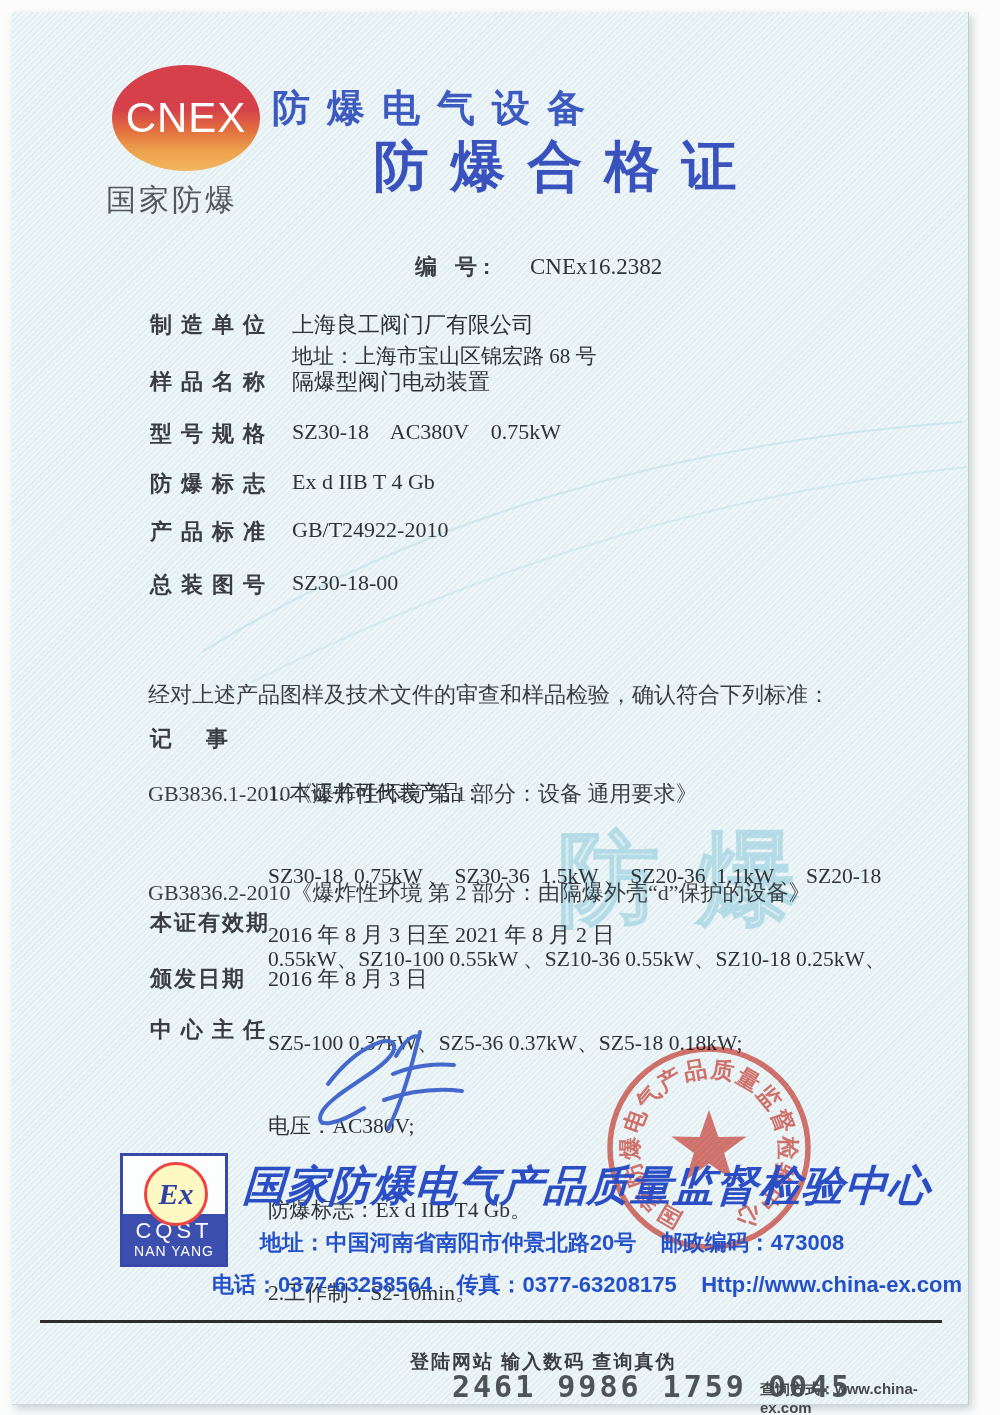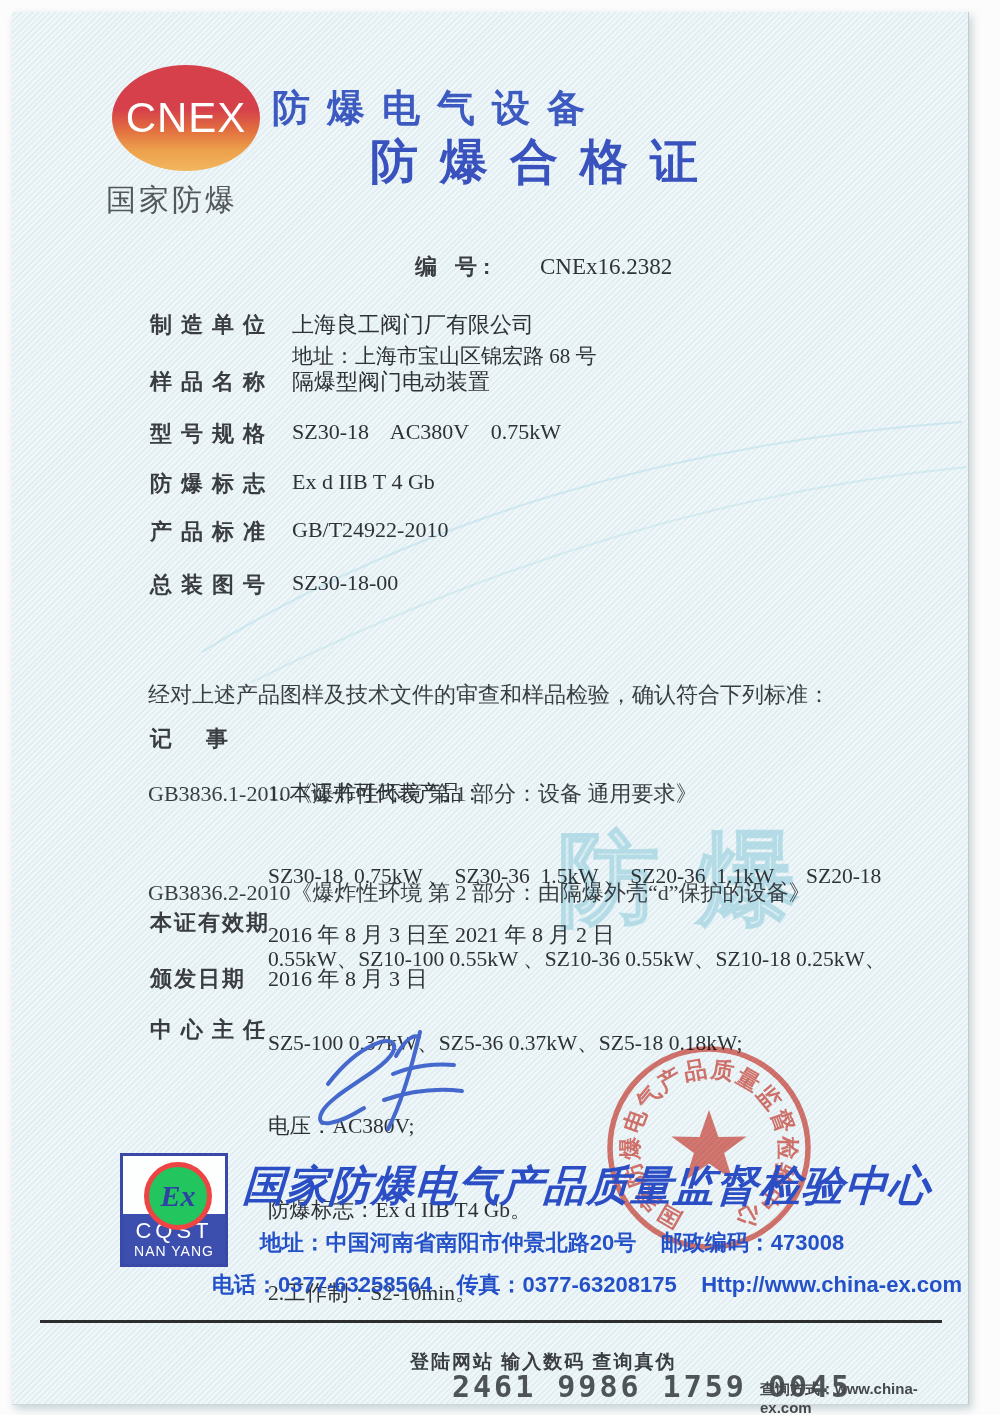--- a/index.html
+++ b/index.html
@@ -15,44 +15,44 @@
   .abs{position:absolute;}
   
   .logo{left:100px;top:53px;width:148px;height:106px;border-radius:50%;
     background:linear-gradient(180deg,#d6404a 0%,#d6404a 42%,#e2703f 62%,#eda04c 80%,#f2b65e 100%);
     display:flex;align-items:center;justify-content:center;}
   .logo span{color:#fff;font-family:"Liberation Sans",sans-serif;font-weight:normal;font-size:42px;letter-spacing:1px;}
   .logo-caption{left:78px;top:168px;width:164px;text-align:center;font-family:"Liberation Sans",sans-serif;
     color:#54585c;font-size:30px;letter-spacing:3px;}
   .doc-type{left:260px;top:71px;width:580px;color:#3d5ac0;font-size:38px;font-weight:bold;
     letter-spacing:17px;font-family:"Liberation Sans",sans-serif;}
-  .title{left:203px;top:118px;width:660px;text-align:center;color:#3952bd;font-size:48px;font-weight:bold;
+  .title{left:224px;top:118px;width:660px;text-align:center;color:#3952bd;font-size:55px;font-weight:bold;
     letter-spacing:22px;font-family:"Liberation Sans",sans-serif;}
   .cert-row{left:403px;top:240px;font-size:22px;color:#33373b;}
   .cert-label{font-family:"Liberation Sans",sans-serif;font-weight:bold;letter-spacing:6px;color:#3a3e42;}
-  .cert-no{font-family:"Liberation Serif",serif;margin-left:38px;font-size:23px;color:#2e3338;}
+  .cert-no{font-family:"Liberation Serif",serif;margin-left:28px;font-size:23px;color:#2e3338;}
   
   .flabel{font-family:"Liberation Sans",sans-serif;font-weight:bold;font-size:22px;color:#393d41;letter-spacing:9px;white-space:pre;}
   .fvalue{font-family:"Liberation Serif",serif;font-size:22px;color:#2e3236;white-space:pre;}
   .lab{left:138px;}
   .val{left:280px;}
   .statement{left:136px;top:600px;width:700px;font-size:22px;color:#393e43;line-height:33px;white-space:pre;}
   .rlabel{letter-spacing:34px;}
   .remarks{left:256px;top:712px;width:560px;font-size:21.5px;color:#2e3236;line-height:27.8px;white-space:pre;}
   
   .watermark{left:545px;top:800px;font-size:102px;font-family:"Liberation Sans",sans-serif;font-weight:bold;
     letter-spacing:38px;color:rgba(187,224,234,.40);-webkit-text-stroke:1.5px rgba(150,205,220,.55);pointer-events:none;}
   .guilloche{left:180px;top:360px;pointer-events:none;}
   
   .sig{left:286px;top:1012px;}
   .stamp{left:585px;top:1024px;mix-blend-mode:multiply;opacity:.92;}
   
   .exlogo{left:108px;top:1141px;width:108px;height:114px;border:3px solid #3a49a8;background:#fdfefe;box-sizing:border-box;}
-  .exlogo .circ{position:absolute;left:21px;top:6px;width:58px;height:58px;border:5px solid #ef4444;border-radius:50%;
-    background:#22c55e;display:flex;align-items:center;justify-content:center;z-index:2;}
+  .exlogo .circ{position:absolute;left:21px;top:6px;width:58px;height:58px;border:3px solid #ef4444;border-radius:50%;
+    background:#fef9c3;display:flex;align-items:center;justify-content:center;z-index:2;}
   .exlogo .circ span{font-family:"Liberation Serif",serif;font-style:italic;font-weight:bold;font-size:30px;color:#2f41a5;}
   .exlogo .blue{position:absolute;left:0;bottom:0;width:100%;height:50px;background:#3c4fae;z-index:1;
     display:flex;flex-direction:column;align-items:center;justify-content:center;color:#fff;
     font-family:"Liberation Sans",sans-serif;}
   .exlogo .blue .l1{font-size:22px;letter-spacing:4px;line-height:24px;}
   .exlogo .blue .l2{font-size:14px;letter-spacing:1px;line-height:16px;}
   .orgname{left:222px;top:1146px;width:706px;text-align:center;font-size:42px;font-weight:bold;color:#2c4ec4;
     font-family:"Liberation Serif",serif;font-style:italic;transform:skewX(-3deg);letter-spacing:1px;white-space:nowrap;}
   .addr{left:190px;top:1216px;width:700px;text-align:center;font-size:22px;font-weight:bold;color:#2551c8;
     font-family:"Liberation Sans",sans-serif;white-space:pre;}

